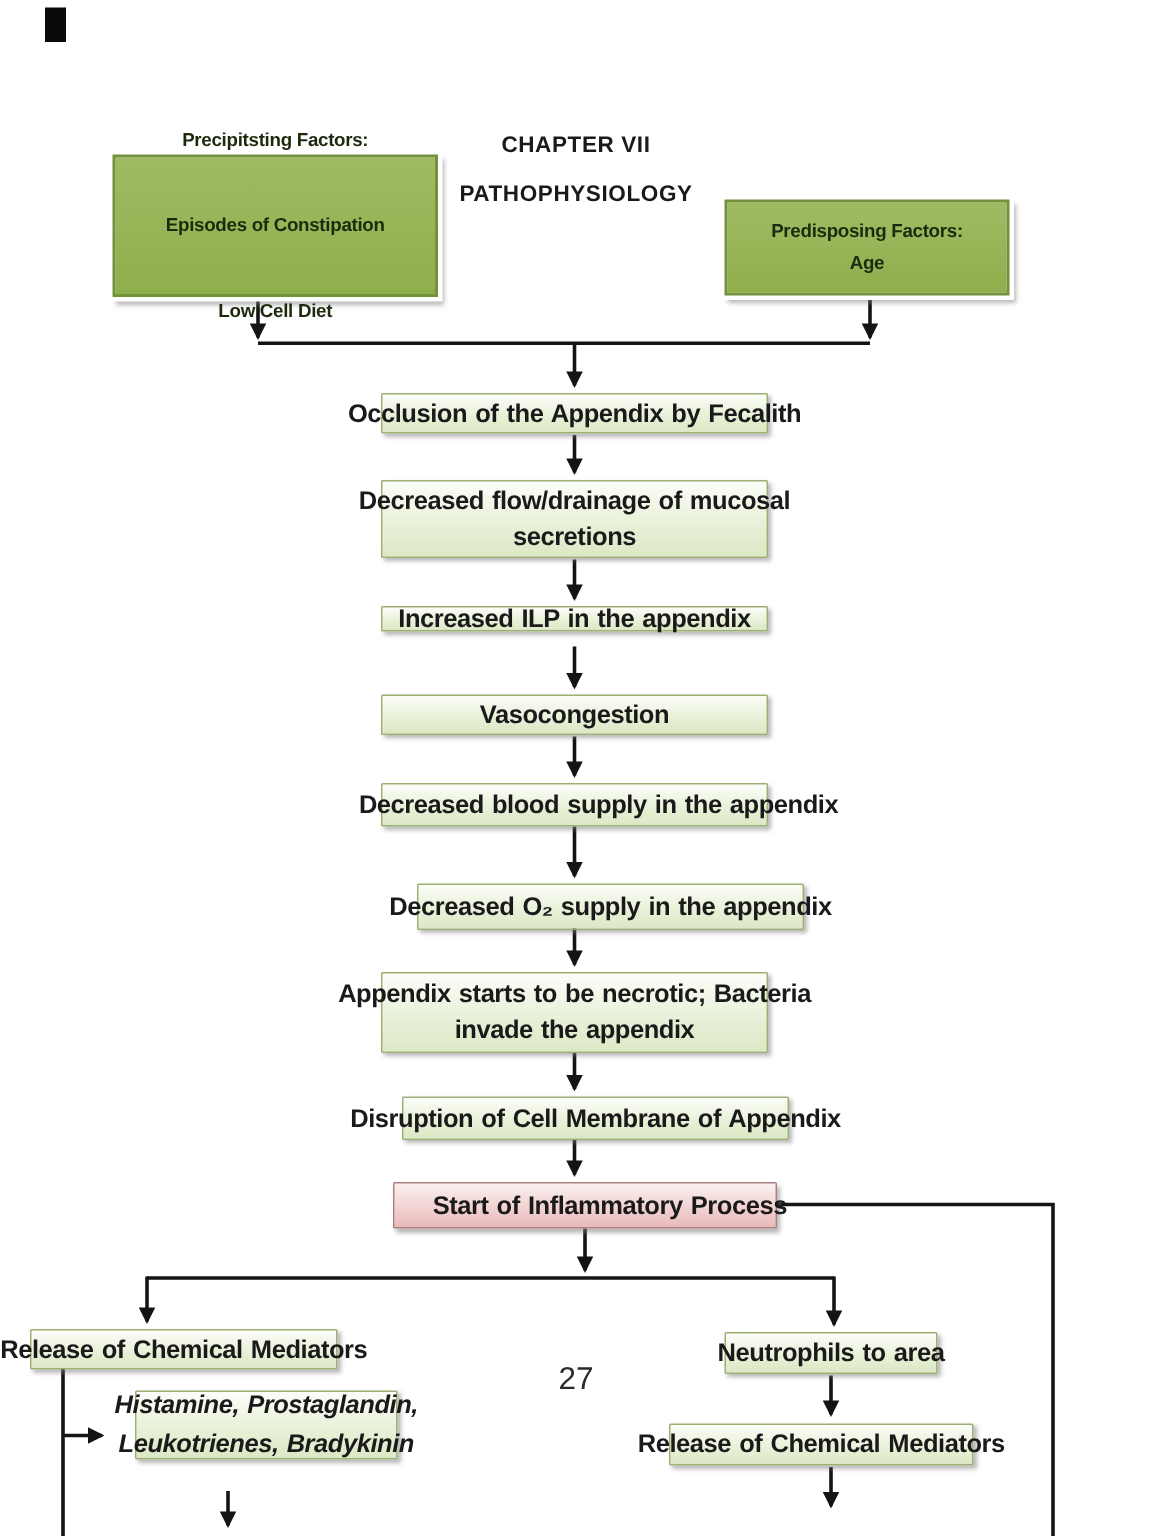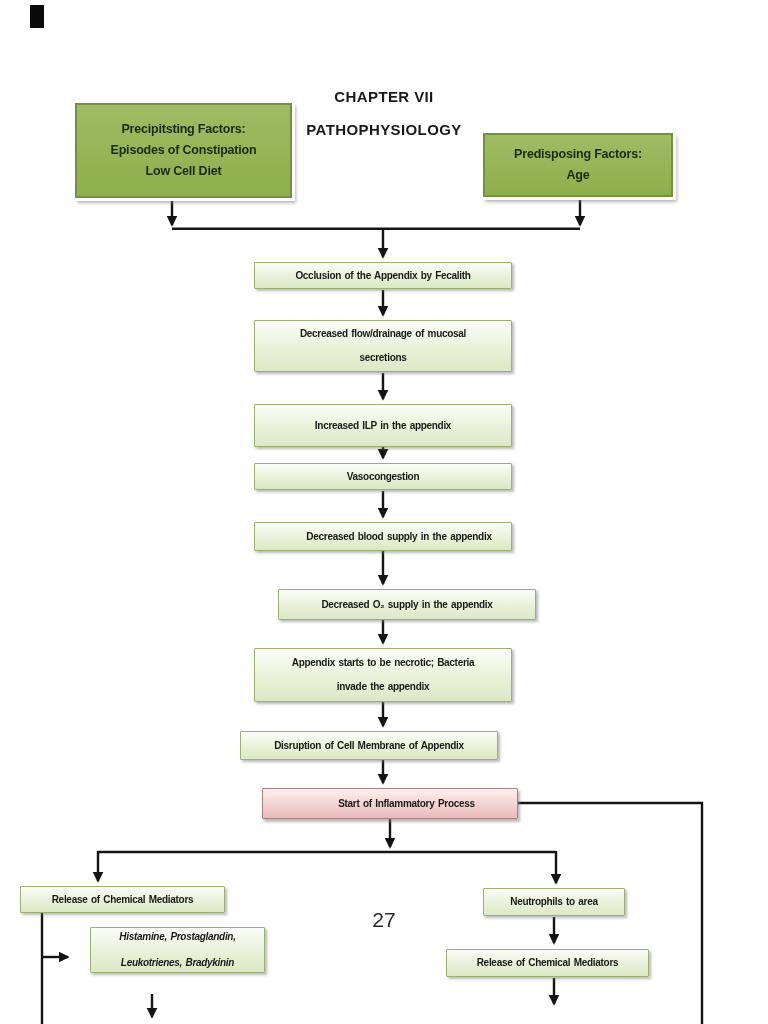--- a/index.html
+++ b/index.html
@@ -22,21 +22,21 @@
     text-align:center;color:#1c2a0e;font-weight:bold;font-size:12.5px;
     letter-spacing:-.2px;
   }
   .factor-box .fline{line-height:21px;white-space:nowrap;}
   .step-box{
     background:linear-gradient(180deg,#fcfdf9 0%,#ecf3de 45%,var(--step-fill-bottom) 100%);
     border:1px solid var(--step-border);
     box-shadow:2px 2px 3px rgba(125,125,125,.55);
     border-radius:1px;
     display:flex;flex-direction:column;justify-content:center;align-items:center;
-    text-align:center;font-weight:bold;font-size:10px;color:#1a1a1a;
+    text-align:center;font-weight:bold;font-size:17px;color:#1a1a1a;
     letter-spacing:-.3px;word-spacing:1px;
   }
   .step-box .line{line-height:24px;white-space:nowrap;}
   .pink-box{
     background:linear-gradient(180deg,#fcf0f0 0%,#f2d2d2 55%,var(--inflammatory-fill-bottom) 100%);
     border:1px solid var(--inflammatory-border);
     box-shadow:2px 3px 3px rgba(125,125,125,.55);
   }
   .small-line .line{line-height:26px;}
   .page-num{font-size:21px;color:#2a2a2a;text-align:center;}
@@ -75,62 +75,62 @@
   <path class="conn arrow" d="M98,851 V881"></path>
   <path class="conn arrow" d="M556,851 V883"></path>
   <path class="conn" d="M518,803 H702 V1026"></path>
   <path class="conn" d="M42,912 V1026"></path>
   <path class="conn arrow" d="M42,957 H68"></path>
   <path class="conn arrow" d="M152,994 V1017"></path>
   <path class="conn arrow" d="M554,917 V943"></path>
   <path class="conn arrow" d="M554,978 V1004"></path>
 </svg>
 
-<div class="abs factor-box" style="left:75px;top:103px;width:217px;height:95px;">
+<div class="abs factor-box" style="left:75px;top:103px;width:217px;height:95px;gap:36px;">
   <div class="fline">Precipitsting Factors:</div>
   <div class="fline">Episodes of Constipation</div>
   <div class="fline">Low Cell Diet</div>
 </div>
 
 <div class="abs factor-box" style="left:483px;top:133px;width:190px;height:64px;">
   <div class="fline">Predisposing Factors:</div>
   <div class="fline">Age</div>
 </div>
 
 <div class="abs step-box" style="left:254px;top:262px;width:258px;height:27px;">
   <div class="line">Occlusion of the Appendix by Fecalith</div>
 </div>
 
 <div class="abs step-box" style="left:254px;top:320px;width:258px;height:52px;">
   <div class="line">Decreased flow/drainage of mucosal</div>
   <div class="line">secretions</div>
 </div>
 
-<div class="abs step-box" style="left:254px;top:404px;width:258px;height:43px;">
+<div class="abs step-box" style="left:254px;top:404px;width:258px;height:17px;">
   <div class="line">Increased ILP in the appendix</div>
 </div>
 
 <div class="abs step-box" style="left:254px;top:463px;width:258px;height:27px;">
   <div class="line">Vasocongestion</div>
 </div>
 
 <div class="abs step-box" style="left:254px;top:522px;width:258px;height:29px;padding-left:32px;">
   <div class="line">Decreased blood supply in the appendix</div>
 </div>
 
 <div class="abs step-box" style="left:254px;top:589px;width:258px;height:31px;margin-left:24px;">
   <div class="line">Decreased O₂ supply in the appendix</div>
 </div>
 
 <div class="abs step-box" style="left:254px;top:648px;width:258px;height:54px;">
   <div class="line">Appendix starts to be necrotic; Bacteria</div>
   <div class="line">invade the appendix</div>
 </div>
 
-<div class="abs step-box" style="left:240px;top:731px;width:258px;height:29px;">
+<div class="abs step-box" style="left:268px;top:731px;width:258px;height:29px;">
   <div class="line">Disruption of Cell Membrane of Appendix</div>
 </div>
 
 <div class="abs step-box pink-box" style="left:262px;top:788px;width:256px;height:31px;padding-left:33px;">
   <div class="line">Start of Inflammatory Process</div>
 </div>
 
 <div class="abs step-box" style="left:20px;top:886px;width:205px;height:27px;">
   <div class="line">Release of Chemical Mediators</div>
 </div>

